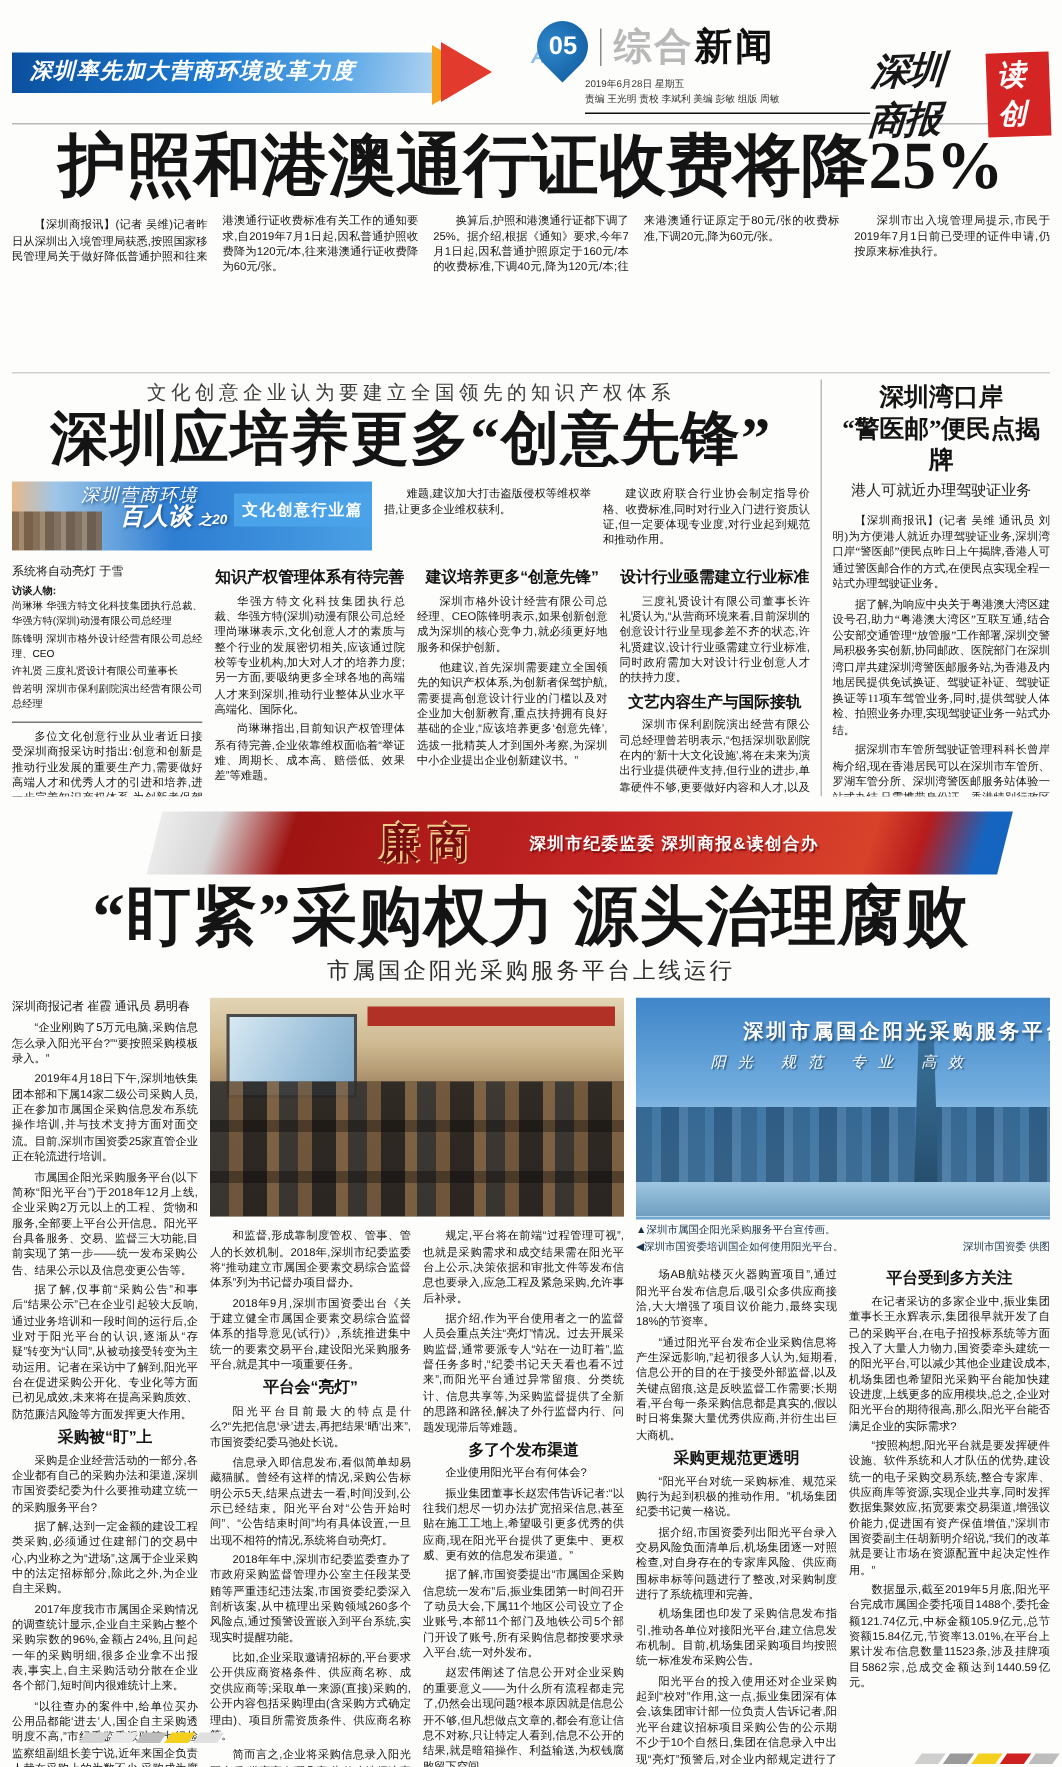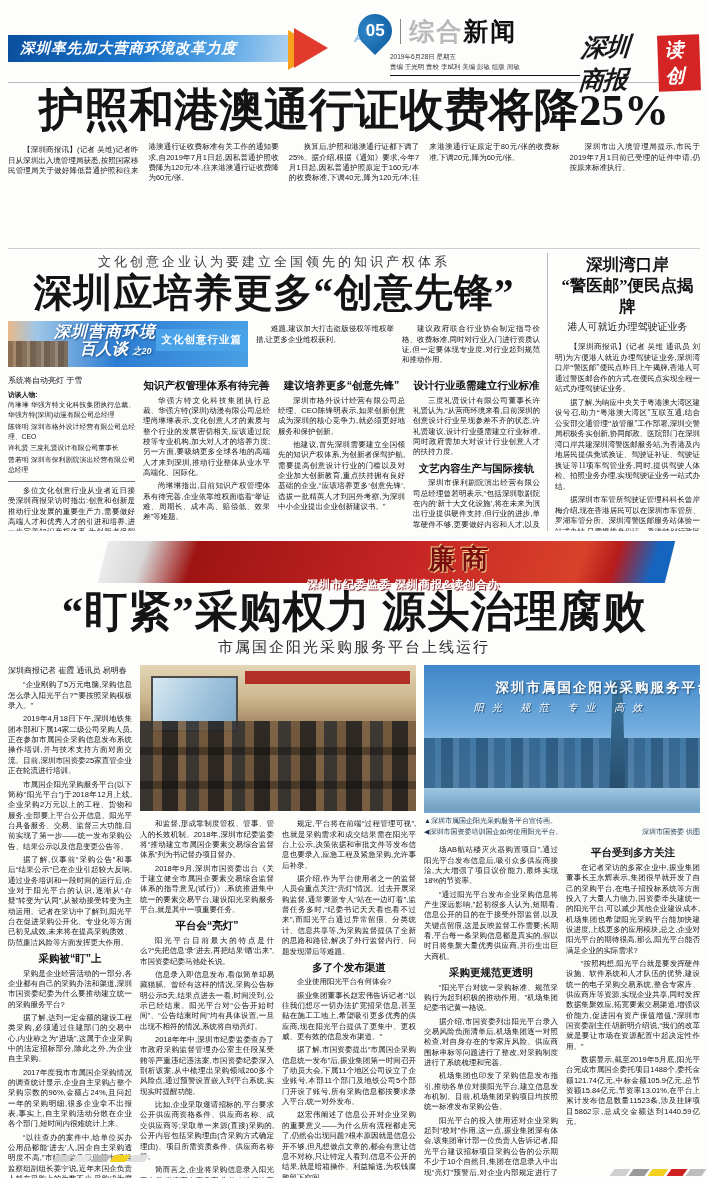--- a/index.html
+++ b/index.html
@@ -43,21 +43,21 @@
   .s2{display:flex;margin-top:8px;border-top:1px solid #cfcfcf;padding-top:4px;height:278px;overflow:hidden;}
   .s2-left{width:532px;padding-right:7px;border-right:1px solid #bbb;}
   .kicker{text-align:center;font-size:13px;color:#3c3c3c;letter-spacing:3px;margin-bottom:2px;}
   .h2{font-size:39px;font-weight:900;text-align:center;letter-spacing:1px;margin:0 0 7px 0;line-height:1.05;}
   .s2-toprow{display:flex;gap:8px;height:50px;margin-bottom:4px;}
   .s2-banner{width:240px;height:46px;position:relative;overflow:hidden;display:flex;
       background:linear-gradient(90deg,#e8b98a 0%,#9ec6e8 12%,#2d7dd2 45%,#4aa0e4 100%);}
   .s2-banner-city{position:absolute;left:0;bottom:0;width:60px;height:26px;
       background:repeating-linear-gradient(90deg,#7d6248 0 5px,#9a8163 5px 8px,#6a5038 8px 14px);opacity:.85;}
   .s2-banner-txt{position:relative;margin:3px 0 0 46px;color:#fff;line-height:1.05;text-shadow:1px 1px 2px #1a4e86;}
-  .s2-bt1{font-size:16px;font-weight:700;font-style:italic;letter-spacing:1px;}
+  .s2-bt1{font-size:12px;font-weight:400;font-style:italic;letter-spacing:1px;}
   .s2-bt2{font-size:16px;font-weight:900;font-style:italic;margin-left:26px;}
   .s2-bt2 small{font-size:9px;font-weight:bold;}
   .s2-banner-tag{position:absolute;right:0;top:8px;background:#4aa3e8;color:#fff;font-size:10.5px;
       font-weight:bold;padding:4px 6px;letter-spacing:1px;}
   .s2-frag{flex:1;font-size:7.5px;line-height:1.38;text-align:justify;overflow:hidden;}
   .s2-cols{display:flex;gap:8px;height:168px;overflow:hidden;}
   .s2-col{width:127px;font-size:7.5px;line-height:1.38;text-align:justify;overflow:hidden;}
   .byline{font-size:8px;margin-bottom:4px;text-indent:0;}
   .people{font-size:6.8px;line-height:1.45;border-bottom:1px solid #777;padding-bottom:4px;margin-bottom:4px;}
   .people p{text-indent:0;margin:0 0 2px 0;}
@@ -68,21 +68,21 @@
   .s2-right{width:160px;padding-left:7px;}
   .h3{font-size:16.5px;font-weight:900;text-align:center;line-height:1.25;margin:2px 0 3px 0;}
   .h3sub{font-size:10px;text-align:center;margin-bottom:5px;color:#222;}
   .s2-right .body{font-size:7.5px;line-height:1.4;text-align:justify;height:218px;overflow:hidden;
       border-bottom:4px solid #1d4ed8;padding-bottom:4px;font-family:Liberation Serif, serif;}
 
   
   .ribbon-wrap{position:relative;margin:10px 30px 6px 95px;height:42px;}
   .ribbon{position:absolute;inset:0;transform:skewX(-14deg);overflow:hidden;
       background:linear-gradient(95deg,#ececec 0%,#d8d8d8 7%,#9e1412 16%,#c62625 55%,#d8422a 84%,#b71c1c 90%,#1565c0 97%);}
-  .ribbon-inner{position:absolute;inset:0;display:flex;align-items:center;flex-direction:column;}
+  .ribbon-inner{position:absolute;inset:0;display:flex;align-items:center;}
   .lian{font-size:27px;font-weight:900;color:#7a0e0e;margin-left:150px;letter-spacing:6px;
       text-shadow:1px 1px 0 #f0cf8e,-1px -1px 0 #f0cf8e;font-family:"Liberation Serif",serif;}
   .ribbon-sub{color:#fff;font-size:11px;font-weight:bold;margin-left:34px;letter-spacing:1px;text-shadow:1px 1px 1px #7a0e0e;}
 
   
   .h4{font-size:43px;font-weight:900;text-align:center;letter-spacing:1px;margin:2px 0 4px 0;line-height:1.05;}
   .h4sub{font-size:15px;text-align:center;color:#2e2e2e;margin-bottom:8px;letter-spacing:2px;}
   .s4{display:flex;gap:8px;height:540px;overflow:hidden;}
   .s4 .txt{font-size:7.5px;line-height:1.38;text-align:justify;overflow:hidden;}
   .s4c1{width:128px;}

